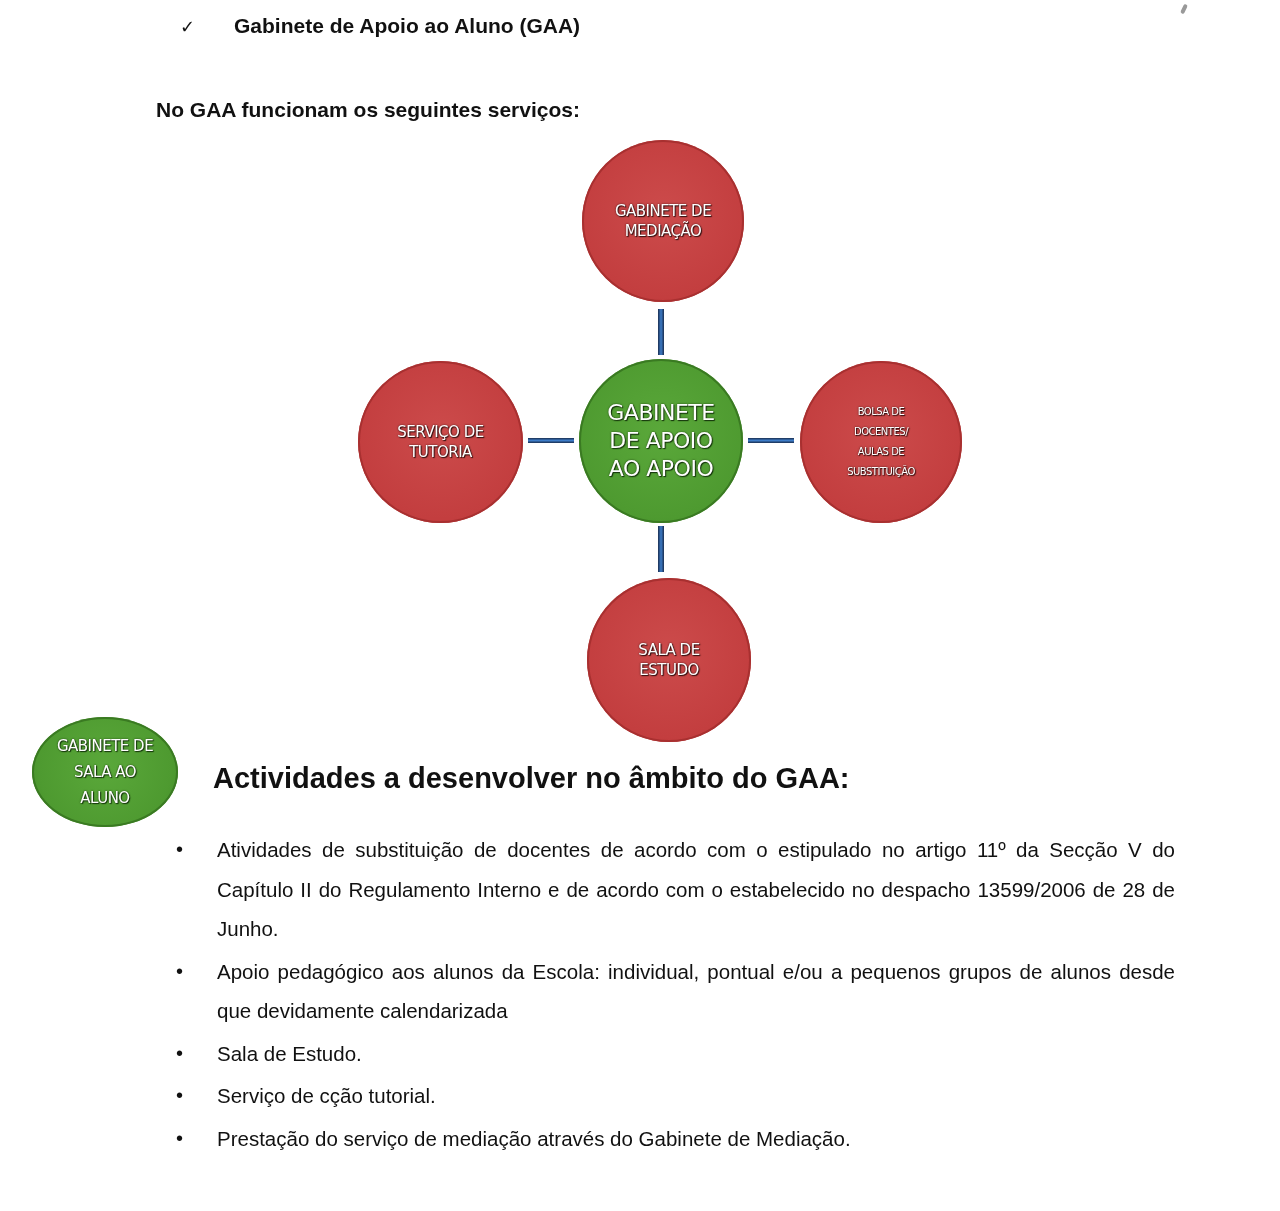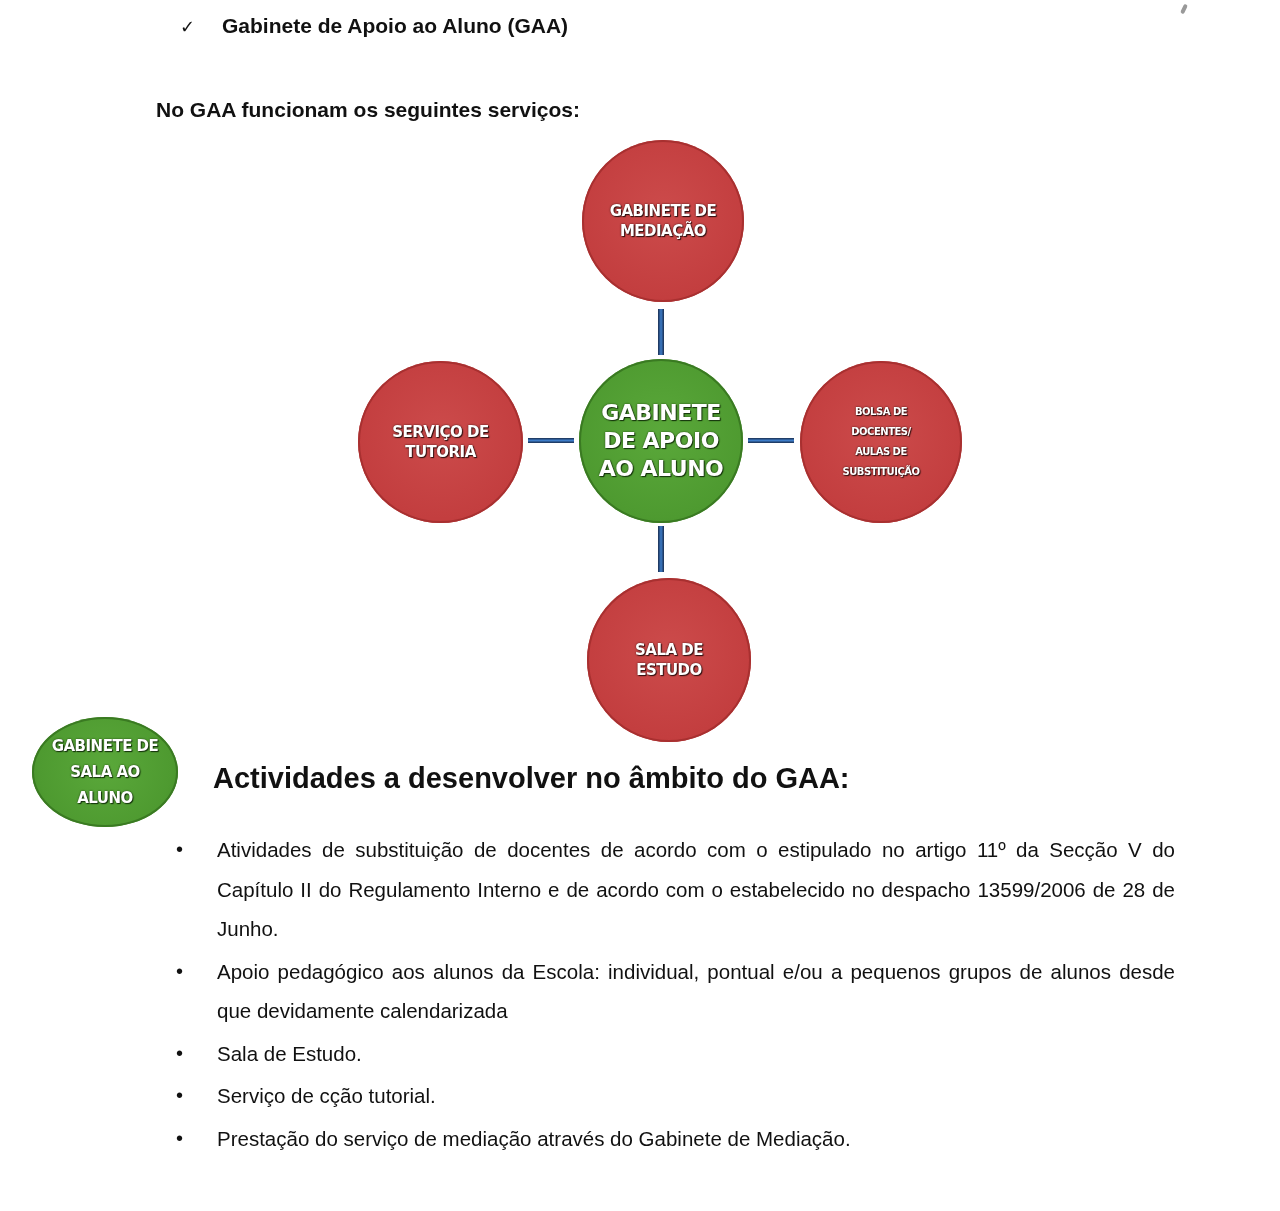--- a/index.html
+++ b/index.html
@@ -2,26 +2,26 @@
 <html><head>
 <meta charset="utf-8">
 <style>
   html, body { margin: 0; padding: 0; background: #ffffff; }
   body { width: 1280px; height: 1211px; position: relative; overflow: hidden;
          font-family: "Liberation Sans", sans-serif; color: #111; }
   .abs { position: absolute; }
 
   .heading-row { left: 180px; top: 14px; display: flex; align-items: center; }
   .check { font-family: "DejaVu Sans", sans-serif; font-size: 18px; width: 42px; color: #111; }
-  .heading { font-weight: bold; font-size: 21px; }
+  .heading { font-weight: bold; font-size: 21px; margin-left: 12px; }
 
   .intro { left: 156px; top: 98px; font-weight: bold; font-size: 21px; }
 
   .circle { position: absolute; border-radius: 50%; display: flex; align-items: center;
-            justify-content: center; text-align: center; color: #fff; font-weight: bold;
+            justify-content: center; text-align: center; color: #fff; font-weight: normal;
             font-family: "DejaVu Sans", sans-serif; letter-spacing: -0.5px;
             text-shadow: 0 0 2px #3a1515, 1px 1px 1px #2a0e0e; }
   .red { background: radial-gradient(circle at 50% 45%, #cc4b4b 0%, #c33e3f 70%, #b83638 100%);
          box-shadow: inset 0 0 0 2px #a83030; }
   .green { background: radial-gradient(circle at 50% 45%, #5aa83a 0%, #4e9a30 70%, #3f8a26 100%);
            box-shadow: inset 0 0 0 2px #3a7a22; text-shadow: 0 0 2px #1d3d10, 1px 1px 1px #12300a; }
 
   .c-top   { left: 582px; top: 140px; width: 162px; height: 162px; font-size: 15px; line-height: 20px; }
   .c-left  { left: 358px; top: 361px; width: 165px; height: 162px; font-size: 15px; line-height: 20px; }
   .c-right { left: 800px; top: 361px; width: 162px; height: 162px; font-size: 10px; line-height: 20px; }
@@ -68,21 +68,21 @@
   <div class="circle red c-left">
     <div>
       <div>SERVIÇO DE</div>
       <div>TUTORIA</div>
     </div>
   </div>
   <div class="circle green c-mid">
     <div>
       <div>GABINETE</div>
       <div>DE APOIO</div>
-      <div>AO ALUNO</div>
+      <div>AO APOIO</div>
     </div>
   </div>
   <div class="circle red c-right">
     <div>
       <div>BOLSA DE</div>
       <div>DOCENTES/</div>
       <div>AULAS DE</div>
       <div>SUBSTITUIÇÃO</div>
     </div>
   </div>

